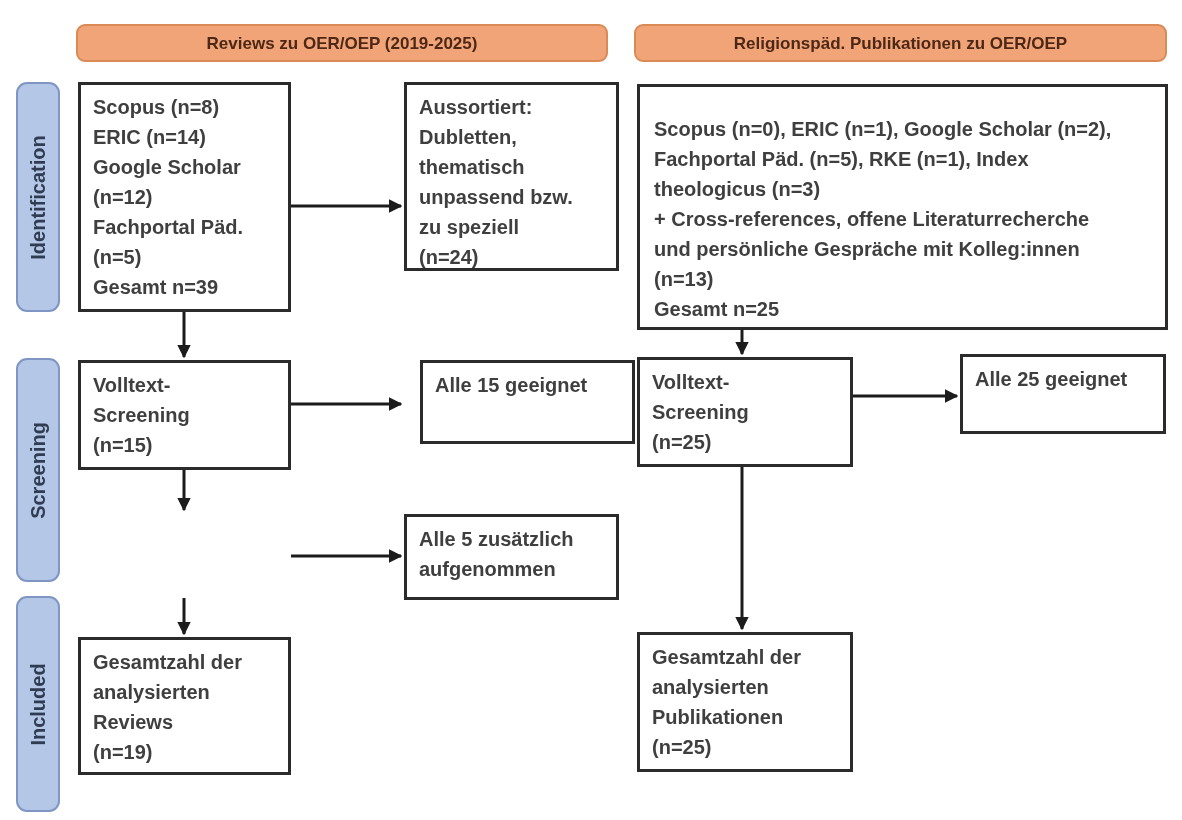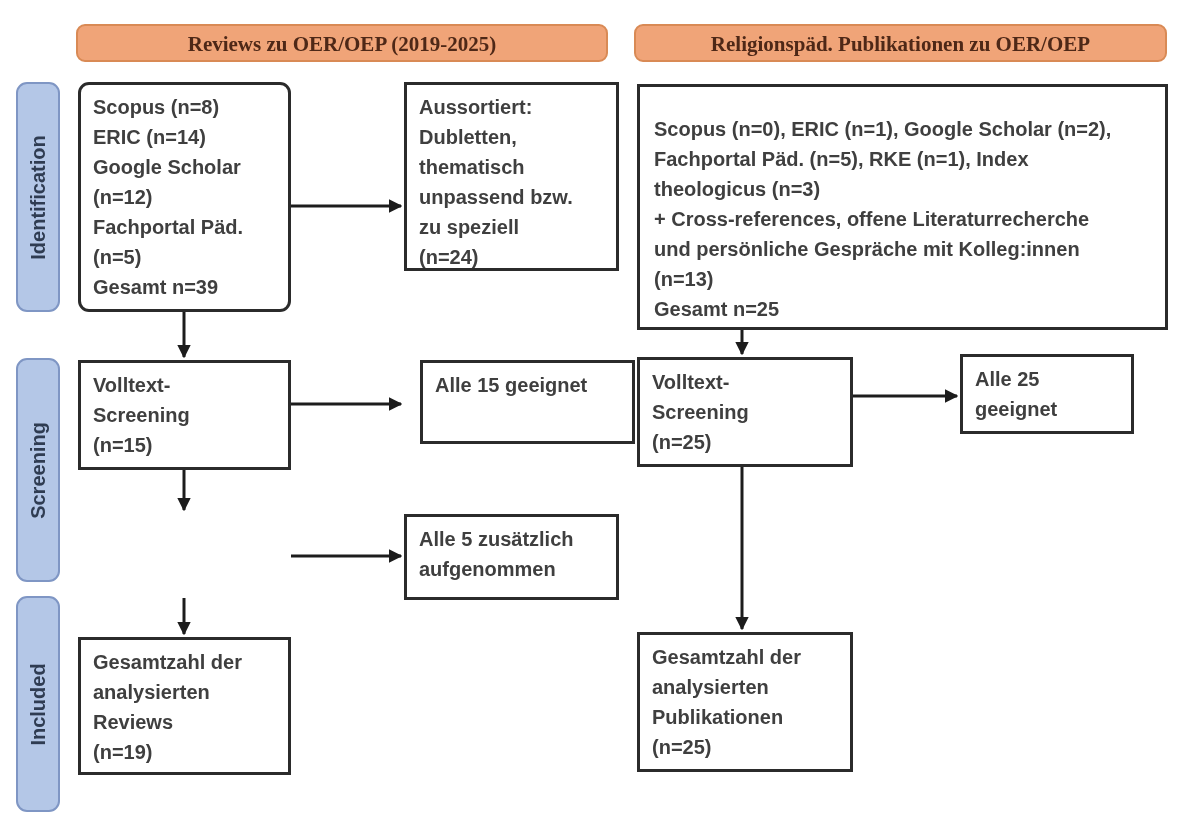--- a/index.html
+++ b/index.html
@@ -20,28 +20,27 @@
     height: 820px;
     background: #ffffff;
     font-family: "Liberation Sans", sans-serif;
     overflow: hidden;
   }
   .header {
     position: absolute;
     height: 38px;
     line-height: 36px;
     text-align: center;
-    font-size: 21px;
+    font-size: 17px;
     font-weight: 700;
     color: var(--header-text);
     background: var(--header-fill);
     border: 2px solid var(--header-border);
     border-radius: 9px;
     box-sizing: border-box;
-    font-family: Liberation Serif, serif;
   }
   #header-left  { left: 76px;  top: 24px; width: 532px; }
   #header-right { left: 634px; top: 24px; width: 533px; }
 
   .stage {
     position: absolute;
     left: 16px;
     width: 44px;
     background: var(--stage-fill);
     border: 2px solid var(--stage-border);
@@ -67,27 +66,27 @@
     background: #ffffff;
     border: 3px solid var(--box-border);
     box-sizing: border-box;
     padding: 7px 12px;
     font-size: 20px;
     line-height: 30px;
     font-weight: 700;
     color: var(--box-text);
     white-space: pre-line;
   }
-  #box-id-left        { left: 78px;  top: 82px;  width: 213px; height: 230px; border-radius: 11px; }
+  #box-id-left        { left: 78px;  top: 82px;  width: 213px; height: 230px; }
   #box-sorted-out     { left: 404px; top: 82px;  width: 215px; height: 189px; }
   #box-id-right       { left: 637px; top: 84px;  width: 531px; height: 246px; padding: 27px 14px; }
   #box-fulltext-left  { left: 78px;  top: 360px; width: 213px; height: 110px; }
   #box-eligible-left  { left: 420px; top: 360px; width: 215px; height: 84px;  }
   #box-fulltext-right { left: 637px; top: 357px; width: 216px; height: 110px; }
-  #box-eligible-right { left: 960px; top: 354px; width: 174px; height: 80px;  }
+  #box-eligible-right { left: 960px; top: 354px; width: 206px; height: 80px;  }
   #box-crossref       { left: 78px;  top: 513px; width: 213px; height: 85px;  }
   #box-crossref-added { left: 404px; top: 514px; width: 215px; height: 86px;  }
   #box-total-left     { left: 78px;  top: 637px; width: 213px; height: 138px; }
   #box-total-right    { left: 637px; top: 632px; width: 216px; height: 140px; }
 
   .arrows {
     position: absolute;
     left: 0; top: 0;
     width: 1182px;
     height: 820px;

